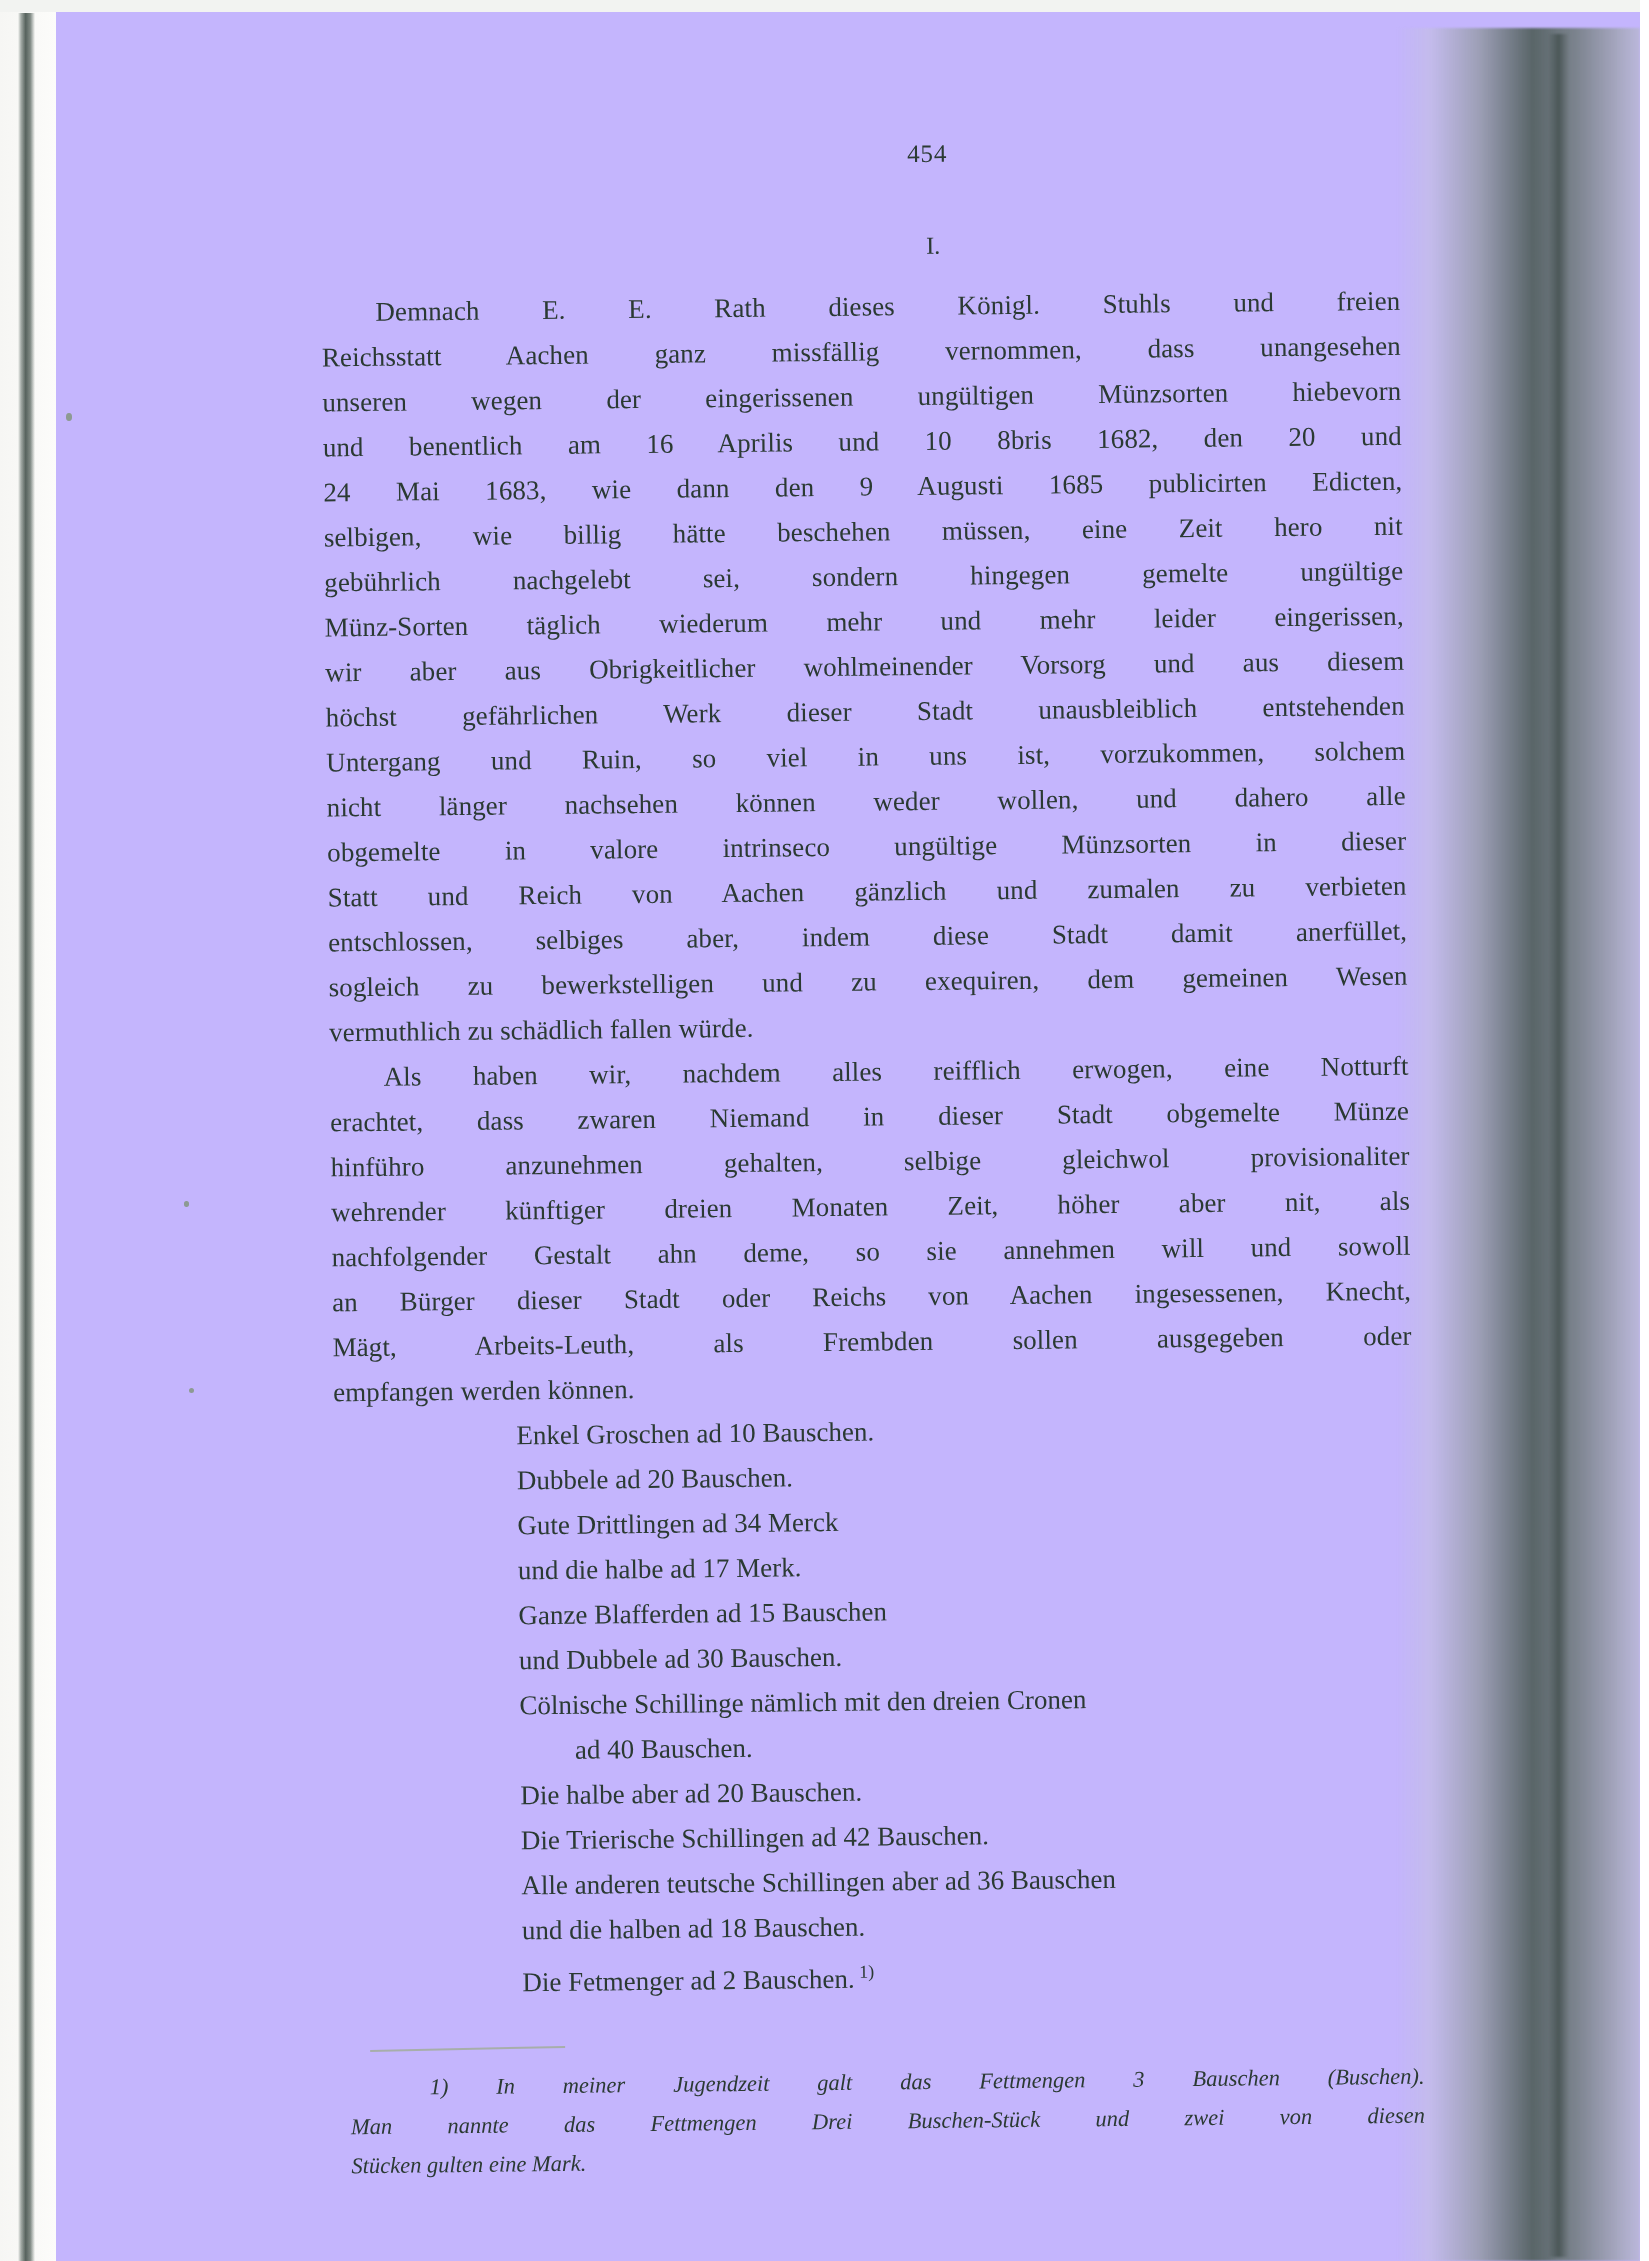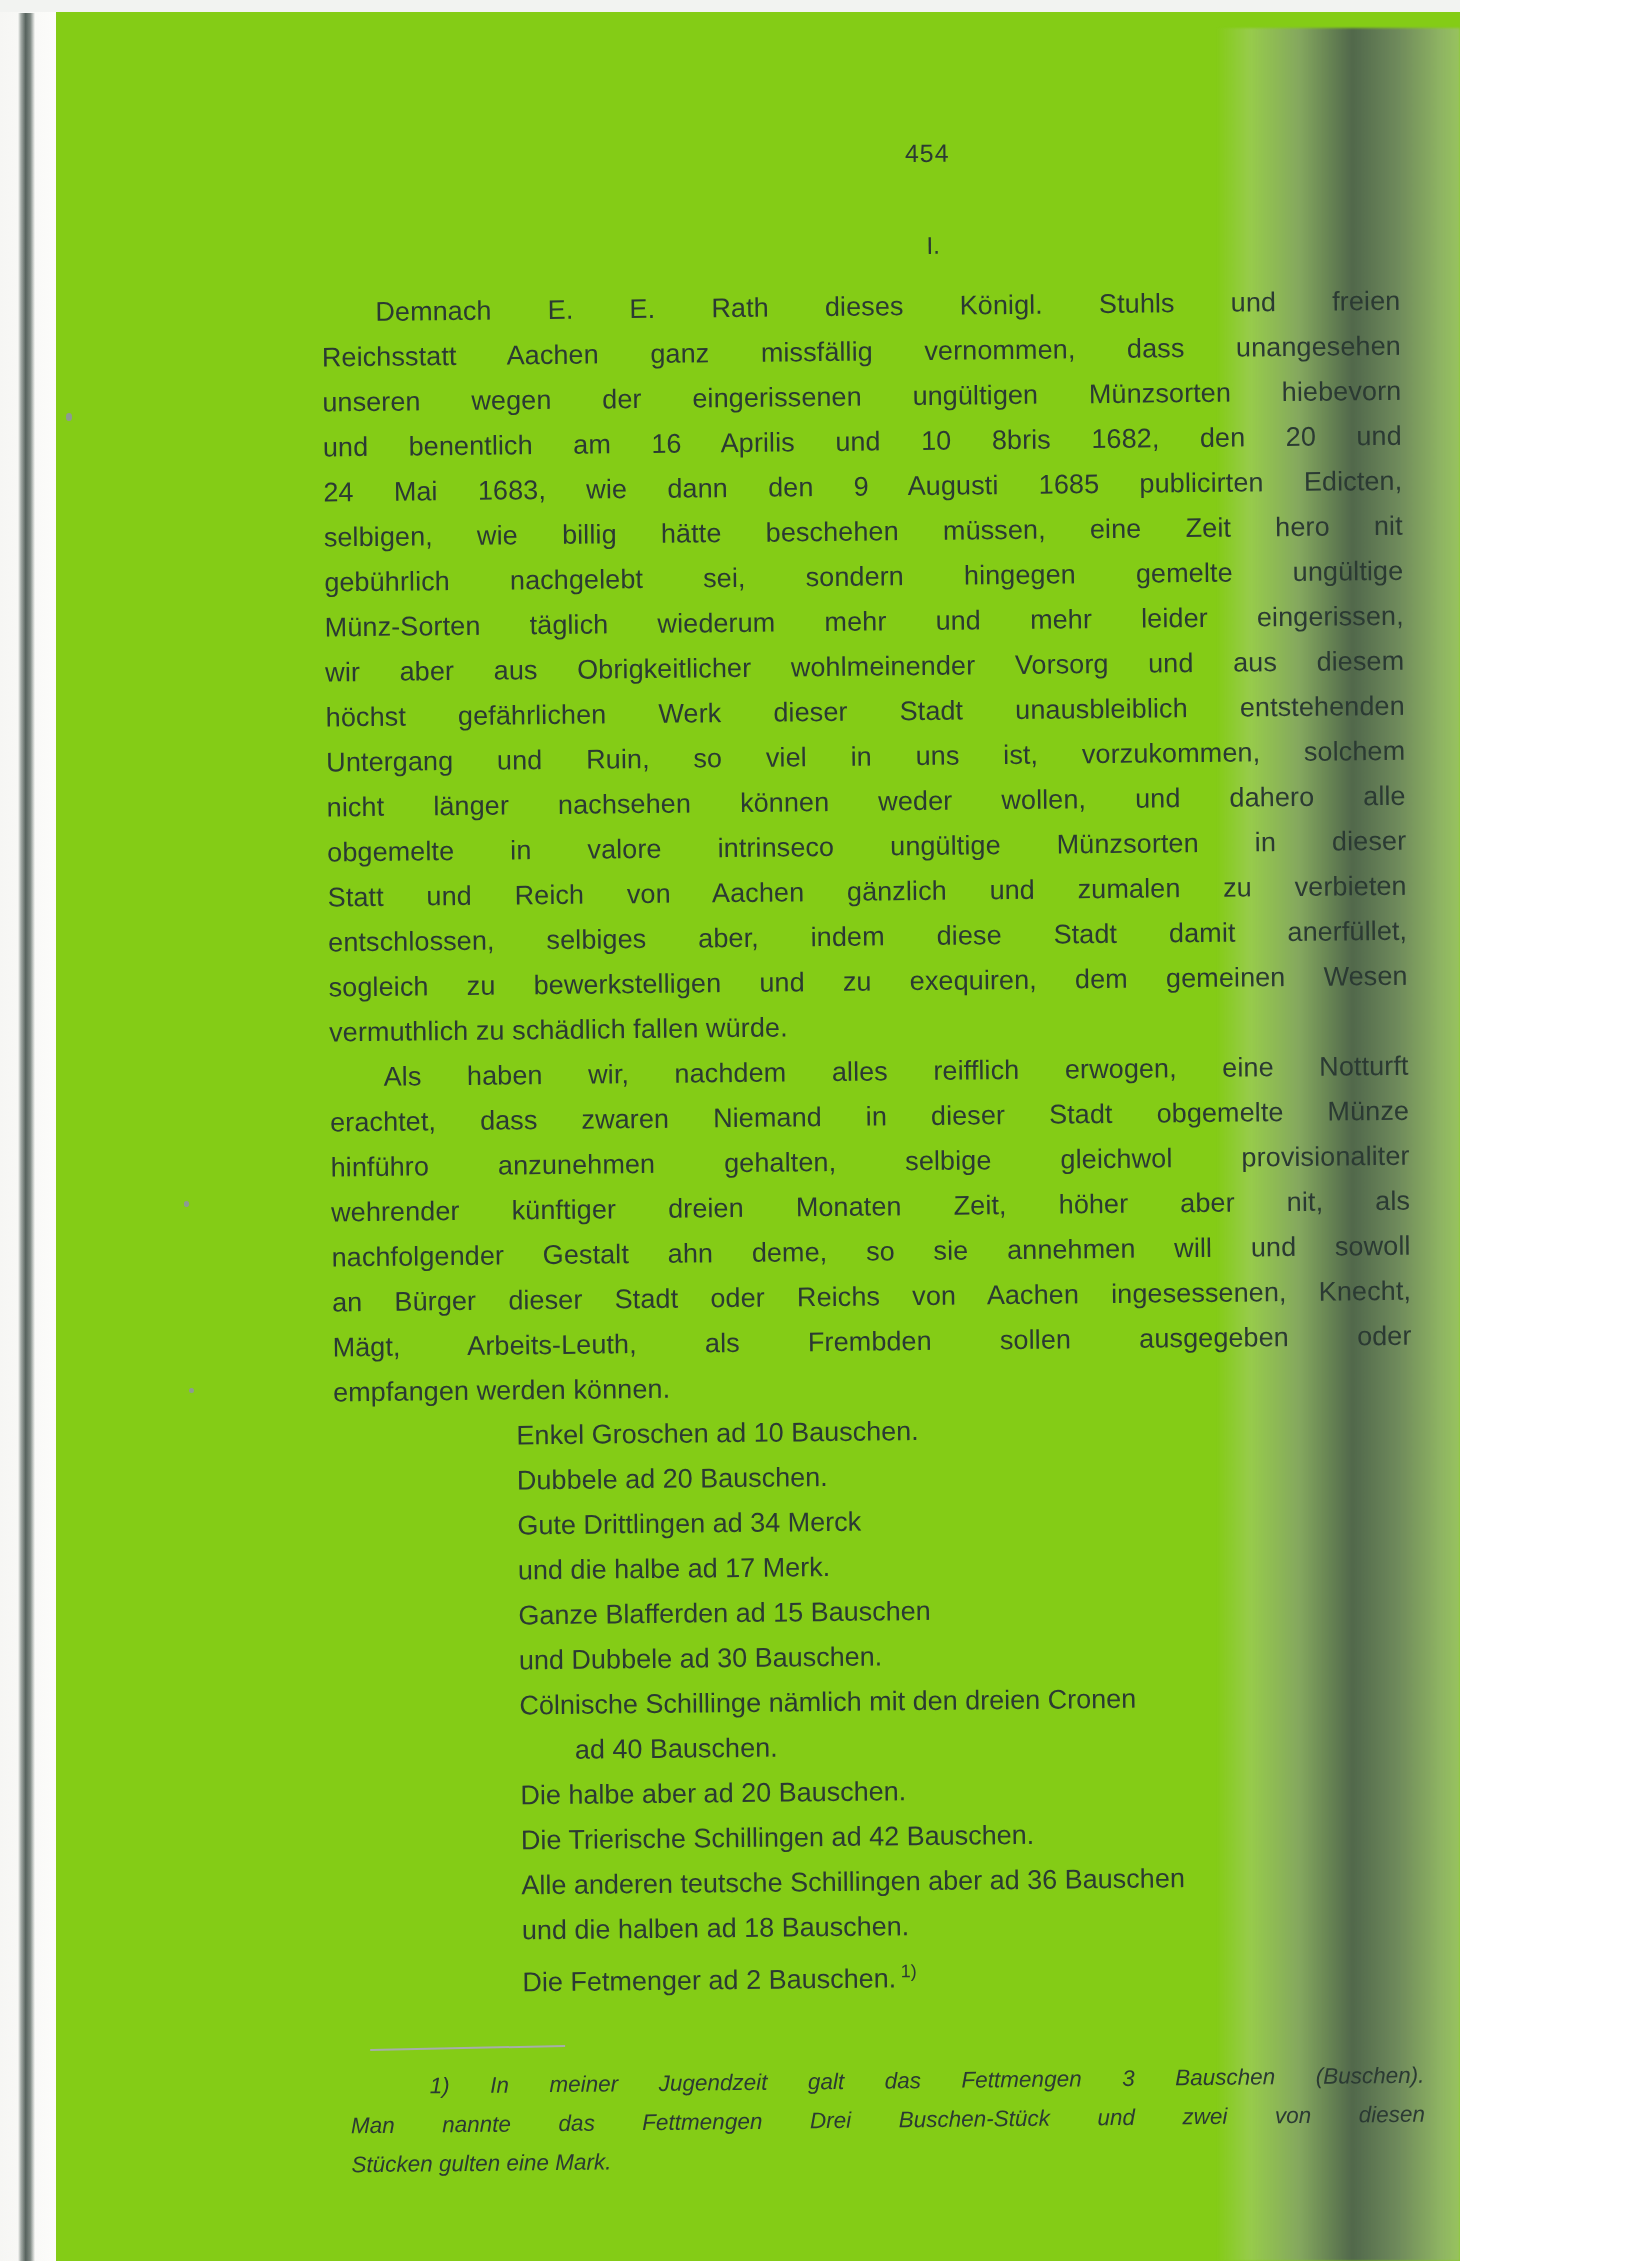--- a/index.html
+++ b/index.html
@@ -2,25 +2,25 @@
 <html style="font-size:7.5px"><head>
 <meta charset="utf-8">
 <style>
   html, body {
     margin: 0;
     padding: 0;
     background: #ffffff;
   }
   #page {
     position: relative;
-    width: 1460px;
+    width: 1640px;
     height: 2261px;
-    background: #84cc16;
+    background: #c4b5fd;
     overflow: hidden;
-    font-family: Liberation Sans, sans-serif;
+    font-family: Liberation Serif, serif;
     color: #2b3a33;
   }
 
   
   .scan-left-band {
     position: absolute;
     left: 18px; top: 13px;
     width: 17px; height: 2248px;
     background: linear-gradient(to right,
         rgba(255,255,255,0) 0%,

